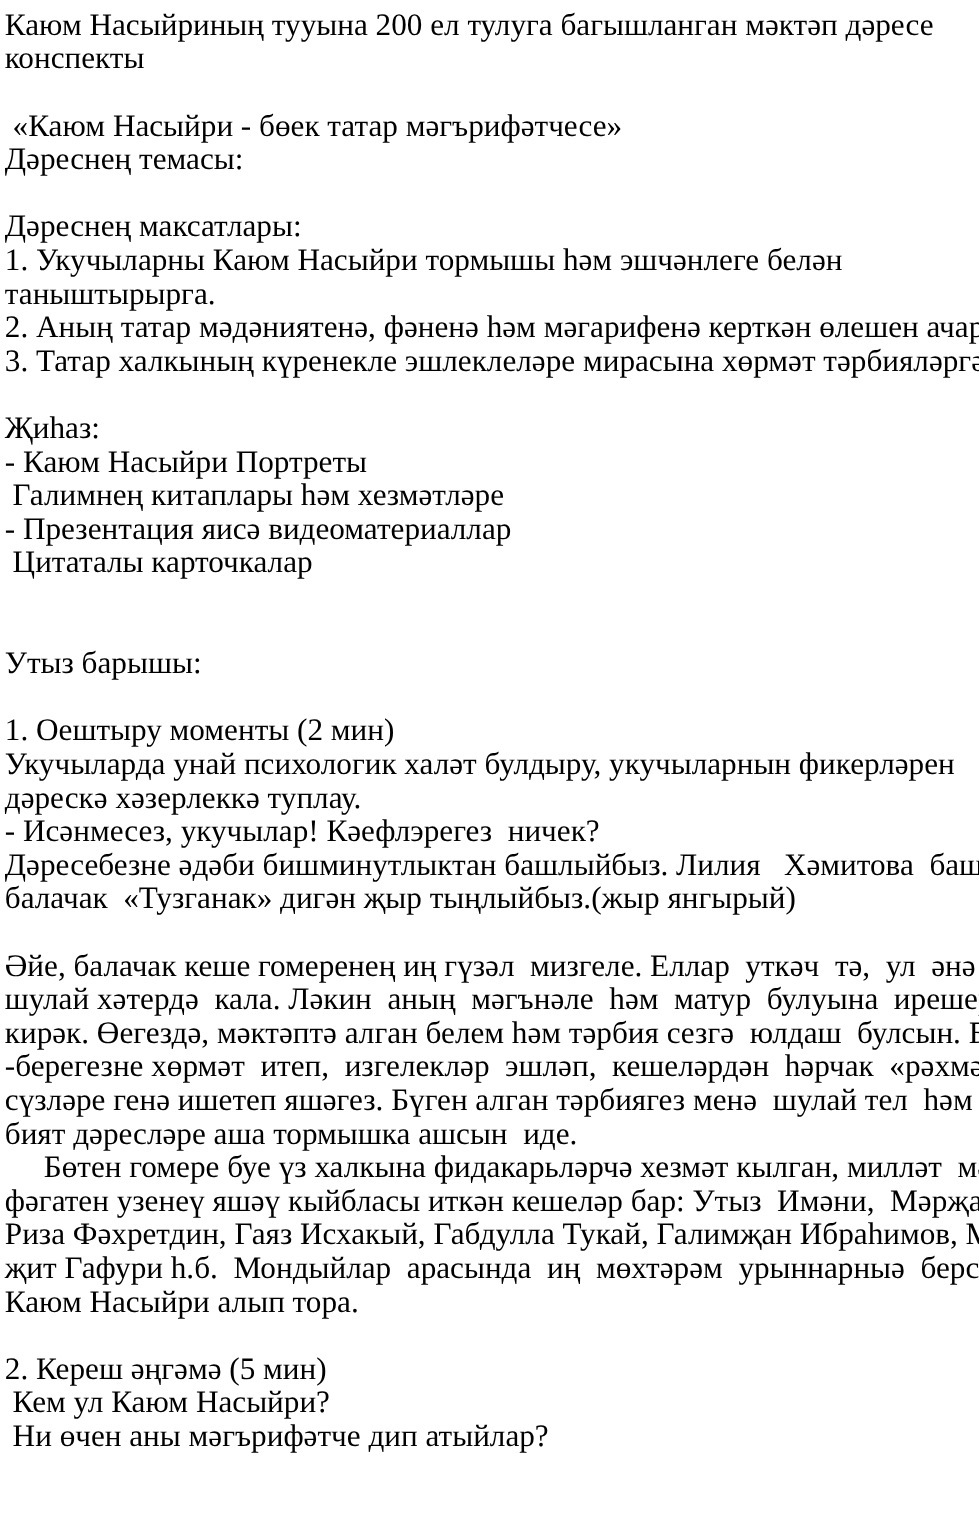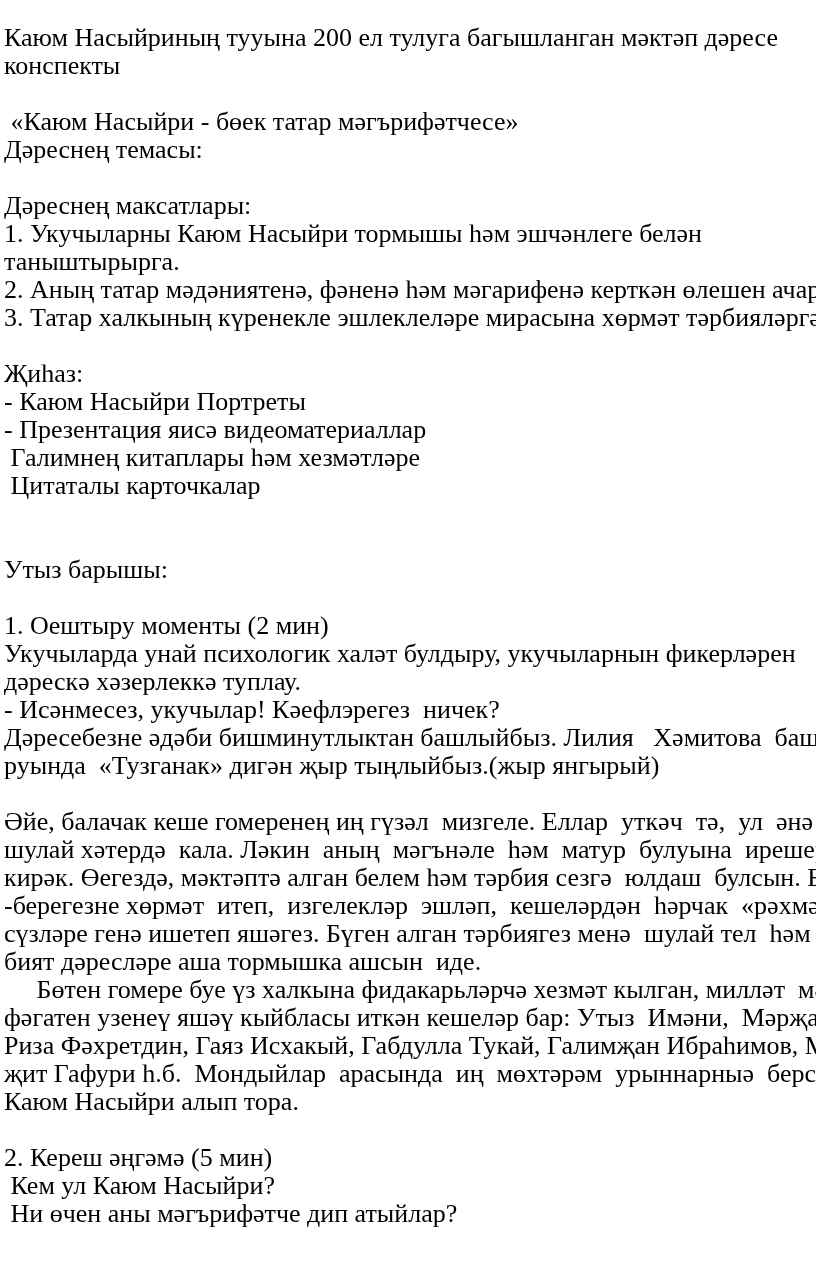--- a/index.html
+++ b/index.html
@@ -9,21 +9,21 @@
   }
   .page {
     width: 816px;
     height: 1266px;
     background: #ffffff;
     color: #000000;
     font-family: "Liberation Serif", "DejaVu Serif", serif;
     font-size: 26px;
     line-height: 28px;
     box-sizing: border-box;
-    padding: 24px 6px 0 4px;
+    padding: 7px 6px 0 4px;
     overflow: hidden;
   }
   .block { margin: 0; }
   .gap1 { margin-top: 28px; }
   .gap2 { margin-top: 56px; }
   .line {
     white-space: pre;
     height: 28px;
     overflow: visible;
   }
@@ -47,36 +47,36 @@
     <div class="line">Дәреснең максатлары:</div>
     <div class="line">1. Укучыларны Каюм Насыйри тормышы һәм эшчәнлеге белән</div>
     <div class="line">таныштырырга.</div>
     <div class="line">2. Аның татар мәдәниятенә, фәненә һәм мәгарифенә керткән өлешен ачарга.</div>
     <div class="line">3. Татар халкының күренекле эшлеклеләре мирасына хөрмәт тәрбияләргә.</div>
   </div>
 
   <div class="block gap1">
     <div class="line">Җиһаз:</div>
     <div class="line">- Каюм Насыйри Портреты</div>
+    <div class="line"> Галимнең китаплары һәм хезмәтләре</div>
     <div class="line">- Презентация яисә видеоматериаллар</div>
-    <div class="line"> Галимнең китаплары һәм хезмәтләре</div>
     <div class="line"> Цитаталы карточкалар</div>
   </div>
 
   <div class="block gap2">
     <div class="line">Утыз барышы:</div>
   </div>
 
   <div class="block gap1">
     <div class="line">1. Оештыру моменты (2 мин)</div>
     <div class="line">Укучыларда унай психологик халәт булдыру, укучыларнын фикерләрен</div>
     <div class="line">дәрескә хәзерлеккә туплау.</div>
     <div class="line">- Исәнмесез, укучылар! Кәефлэрегез  ничек?</div>
     <div class="line">Дәресебезне әдәби бишминутлыктан башлыйбыз. Лилия   Хәмитова  башка-</div>
-    <div class="line">руында  «Тузганак» дигән җыр тыңлыйбыз.(жыр янгырый)</div>
+    <div class="line">балачак  «Тузганак» дигән җыр тыңлыйбыз.(жыр янгырый)</div>
   </div>
 
   <div class="block gap1">
     <div class="line">Әйе, балачак кеше гомеренең иң гүзәл  мизгеле. Еллар  уткәч  тә,  ул  әнә</div>
     <div class="line">шулай хәтердә  кала. Ләкин  аның  мәгънәле  һәм  матур  булуына  ирешергә</div>
     <div class="line">кирәк. Өегездә, мәктәптә алган белем һәм тәрбия сезгә  юлдаш  булсын. Бер-</div>
     <div class="line">-берегезне хөрмәт  итеп,  изгелекләр  эшләп,  кешеләрдән  һәрчак  «рәхмәт»</div>
     <div class="line">сүзләре генә ишетеп яшәгез. Бүген алган тәрбиягез менә  шулай тел  һәм әдә-</div>
     <div class="line">бият дәресләре аша тормышка ашсын  иде.</div>
     <div class="line">     Бөтен гомере буе үз халкына фидакарьләрчә хезмәт кылган, милләт  мән-</div>

